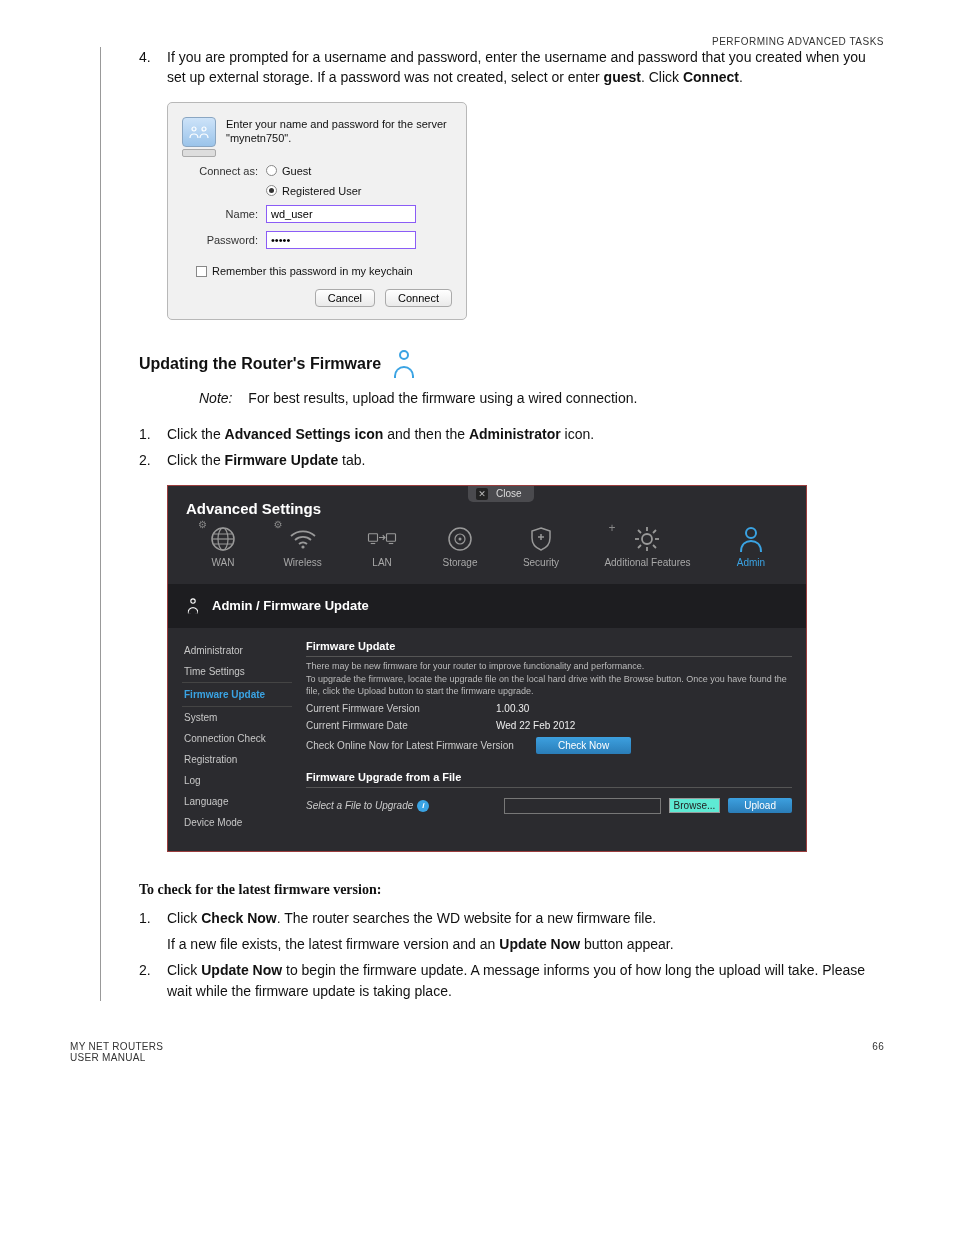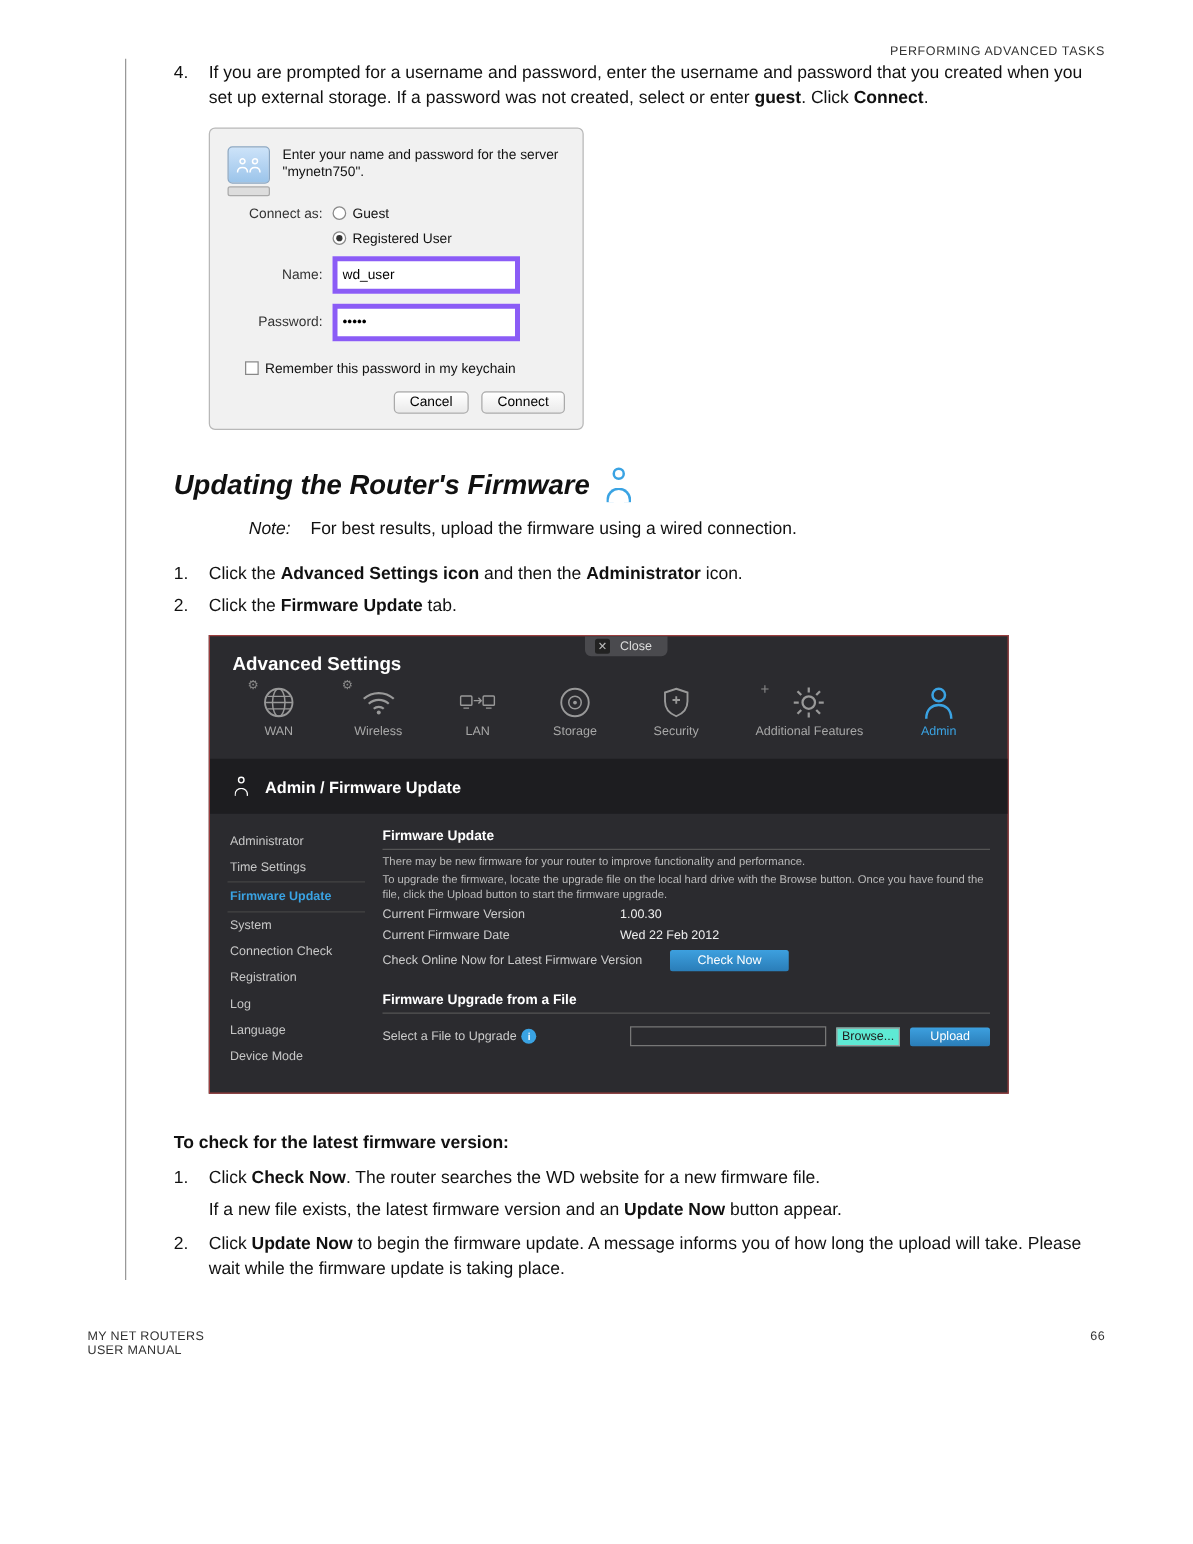--- a/index.html
+++ b/index.html
@@ -13,25 +13,25 @@
   .dialog { width: 300px; border: 1px solid #b8b8b8; border-radius: 5px; background: #f1f1f1; margin: 14px 0 30px 28px; font-size: 11px; padding: 14px 14px 12px 14px; }
   .dlg-top { display: flex; align-items: flex-start; gap: 10px; }
   .dlg-icon { width: 34px; height: 30px; background: linear-gradient(#cde3f9,#9bc4ea); border: 1px solid #8aa6c2; border-radius: 4px; display:flex; align-items:center; justify-content:center; position:relative; }
   .dlg-icon-base { width: 34px; height: 8px; background: #ddd; border: 1px solid #aaa; border-radius: 2px; margin-top: 2px; }
   .dlg-prompt { flex:1; line-height:1.3; }
   .dlg-row { display:flex; align-items:center; margin-top:8px; }
   .dlg-label { width: 84px; text-align:right; padding-right:8px; color:#333; }
   .dlg-radio { display:flex; align-items:center; gap:5px; margin-right:4px; }
   .radio { width:11px; height:11px; border:1px solid #888; border-radius:50%; display:inline-flex; align-items:center; justify-content:center; background:#fff; }
   .radio.sel::after { content:""; width:5px; height:5px; background:#333; border-radius:50%; }
-  .dlg-input { flex:1; max-width:150px; border:4px solid #8b5cf6; background:#fff; height:30px; padding:0 4px; font-size:11px; }
+  .dlg-input { flex:1; max-width:150px; border:1px solid #8b5cf6; background:#fff; height:18px; padding:0 4px; font-size:11px; }
   .dlg-check { width:11px; height:11px; border:1px solid #888; background:#fff; display:inline-block; margin-right:5px; vertical-align:middle; }
   .dlg-btns { display:flex; justify-content:flex-end; gap:10px; margin-top:12px; }
   .dlg-btn { border:1px solid #aaa; border-radius:4px; background:linear-gradient(#fff,#eaeaea); padding:2px 12px; font-size:11px; }
-  h2.section { font-size: 22px; font-weight: bold; display:flex; align-items:center; gap:12px; margin: 8px 0 12px 0; font-style: italic; }
+  h2.section { font-size: 16px; font-weight: bold; display:flex; align-items:center; gap:12px; margin: 8px 0 12px 0; }
   .person-icon { width:22px; height:28px; position:relative; }
   .person-icon .head { width:10px; height:10px; border:2.5px solid #3aa3e3; border-radius:50%; position:absolute; top:0; left:6px; }
   .person-icon .body { width:20px; height:12px; border:2.5px solid #3aa3e3; border-bottom:none; border-radius:12px 12px 0 0; position:absolute; bottom:0; left:1px; }
   .note-line { margin: 0 0 18px 60px; font-style: italic; }
   .note-line .note-label { font-style: italic; }
   .note-line .note-text { font-style: normal; margin-left: 12px; }
   .router { width: 640px; background:#2b2b2f; color:#d7d7d7; font-size:11px; margin: 14px 0 30px 28px; border:1px solid #9a3d3d; }
   .router-top { padding: 14px 18px 6px 18px; position:relative; }
   .router-title { font-size:15px; font-weight:bold; color:#fff; }
   .close-tab { position:absolute; top:0; left:300px; background:#4a4a4e; color:#ddd; font-size:10px; padding:2px 12px 2px 8px; border-radius:0 0 5px 5px; display:flex; align-items:center; gap:8px; }
@@ -50,26 +50,26 @@
   .side-item.active { color:#3aa3e3; font-weight:bold; border-bottom:1px solid #444; border-top:1px solid #444; padding:6px 2px; }
   .content { flex:1; font-size:10px; }
   .sect-head { color:#fff; font-weight:bold; border-bottom:1px solid #555; padding-bottom:4px; margin-bottom:4px; font-size:11px; }
   .sect-head2 { color:#fff; font-weight:bold; border-bottom:1px solid #555; padding-bottom:4px; margin: 14px 0 6px 0; font-size:11px; }
   .help-text { color:#bbb; font-size:9px; line-height:1.3; margin-bottom:2px; }
   .info-row { display:flex; align-items:center; padding:3px 0; }
   .info-label { width:190px; color:#ccc; }
   .info-val { color:#eee; }
   .check-btn { background:linear-gradient(#3da0df,#2a7db8); color:#fff; border:none; padding:3px 22px; font-size:10px; border-radius:2px; margin-left:10px; }
   .upload-row { display:flex; align-items:center; gap:8px; margin-top:10px; }
-  .upload-row .lbl { width:190px; color:#ccc; display:flex; align-items:flex-end; gap:4px; }
+  .upload-row .lbl { width:190px; color:#ccc; display:flex; align-items:flex-start; gap:4px;font-style:italic; }
   .info-i { width:12px; height:12px; border-radius:50%; background:#3aa3e3; color:#fff; font-size:8px; display:inline-flex; align-items:center; justify-content:center; font-weight:bold; }
   .file-field { flex:1; height:16px; border:1px solid #777; background:#2b2b2f; }
   .browse-btn { background:#5eead4; color:#222; border:1px solid #999; font-size:10px; padding:1px 4px; }
   .upload-btn { background:linear-gradient(#3da0df,#2a7db8); color:#fff; border:none; padding:2px 16px; font-size:10px; border-radius:2px; }
-  .sub-head { font-weight:bold; margin: 28px 0 10px 0; }
+  .sub-head { font-weight:bold; margin: 28px 0 10px 0; font-family: Liberation Serif, serif; }
   .footer { display:flex; justify-content:space-between; font-size:10px; letter-spacing:0.3px; color:#333; margin-top: 40px; }
   svg { display:block; }
 </style>
 </head>
 <body>
 
 <div class="header-right">PERFORMING ADVANCED TASKS</div>
 
 <div class="left-rule">
 

